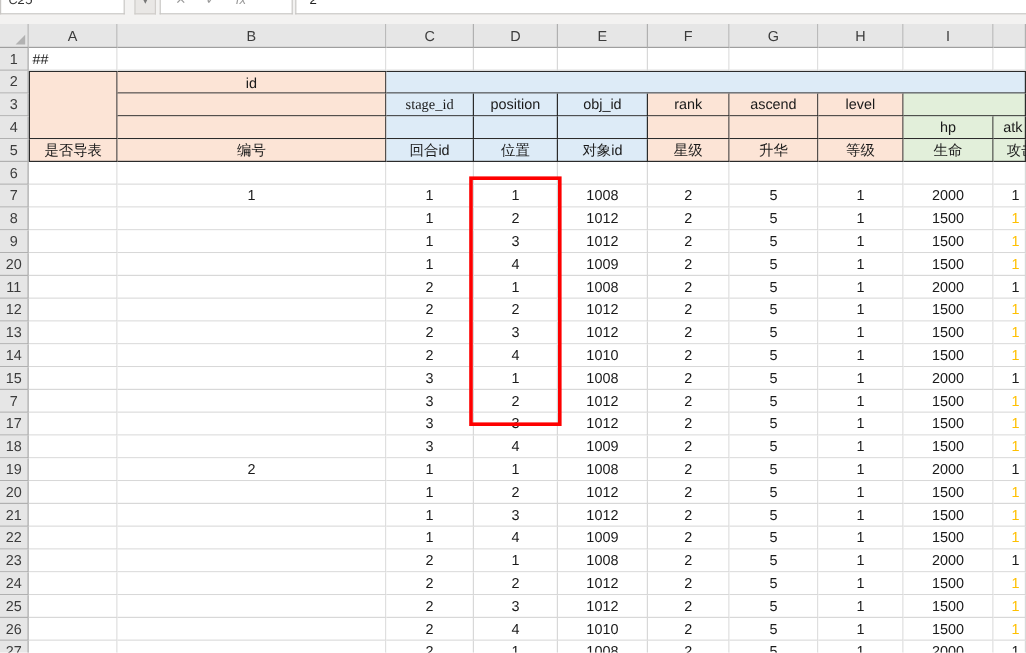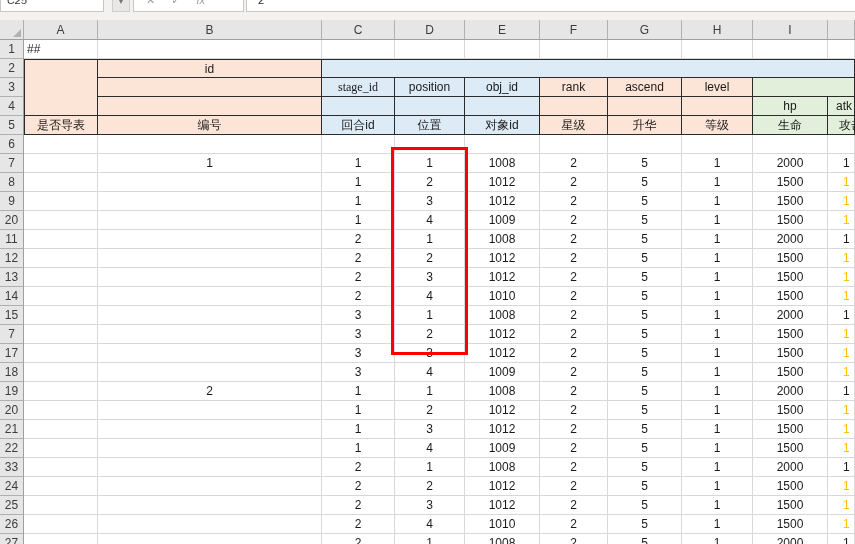--- a/index.html
+++ b/index.html
@@ -366,21 +366,21 @@
       <div class="cell" style="grid-area: 23 / 2;"></div>
       <div class="cell" style="grid-area: 23 / 3;"></div>
       <div class="cell" style="grid-area: 23 / 4;">1</div>
       <div class="cell" style="grid-area: 23 / 5;">4</div>
       <div class="cell" style="grid-area: 23 / 6;">1009</div>
       <div class="cell" style="grid-area: 23 / 7;">2</div>
       <div class="cell" style="grid-area: 23 / 8;">5</div>
       <div class="cell" style="grid-area: 23 / 9;">1</div>
       <div class="cell" style="grid-area: 23 / 10;">1500</div>
       <div class="cell jcell atk-yellow" style="grid-area: 23 / 11;">1</div>
-      <div class="rowhead" style="grid-area: 24 / 1;">33</div>
+      <div class="rowhead" style="grid-area: 24 / 1;">23</div>
       <div class="cell" style="grid-area: 24 / 2;"></div>
       <div class="cell" style="grid-area: 24 / 3;"></div>
       <div class="cell" style="grid-area: 24 / 4;">2</div>
       <div class="cell" style="grid-area: 24 / 5;">1</div>
       <div class="cell" style="grid-area: 24 / 6;">1008</div>
       <div class="cell" style="grid-area: 24 / 7;">2</div>
       <div class="cell" style="grid-area: 24 / 8;">5</div>
       <div class="cell" style="grid-area: 24 / 9;">1</div>
       <div class="cell" style="grid-area: 24 / 10;">2000</div>
       <div class="cell jcell atk-dark" style="grid-area: 24 / 11;">1</div>

